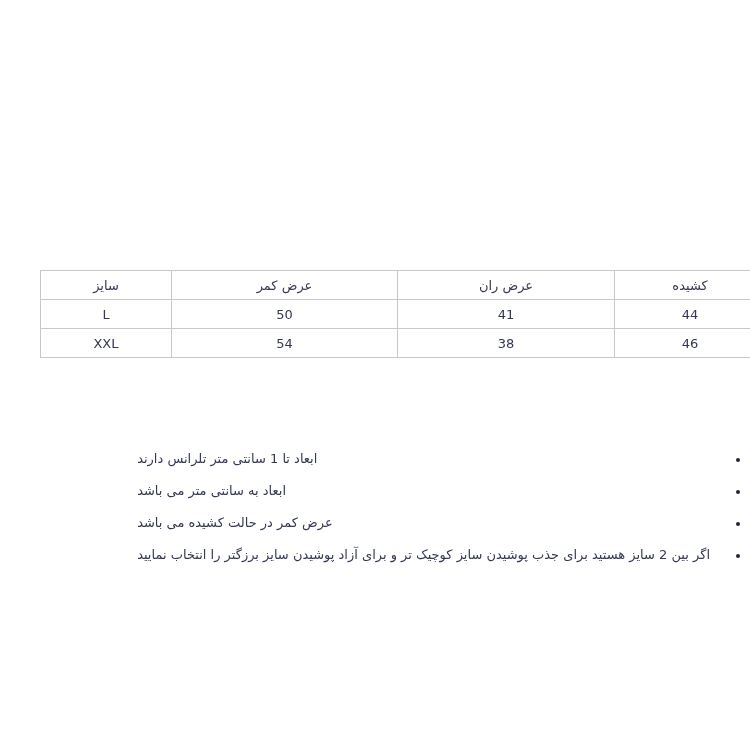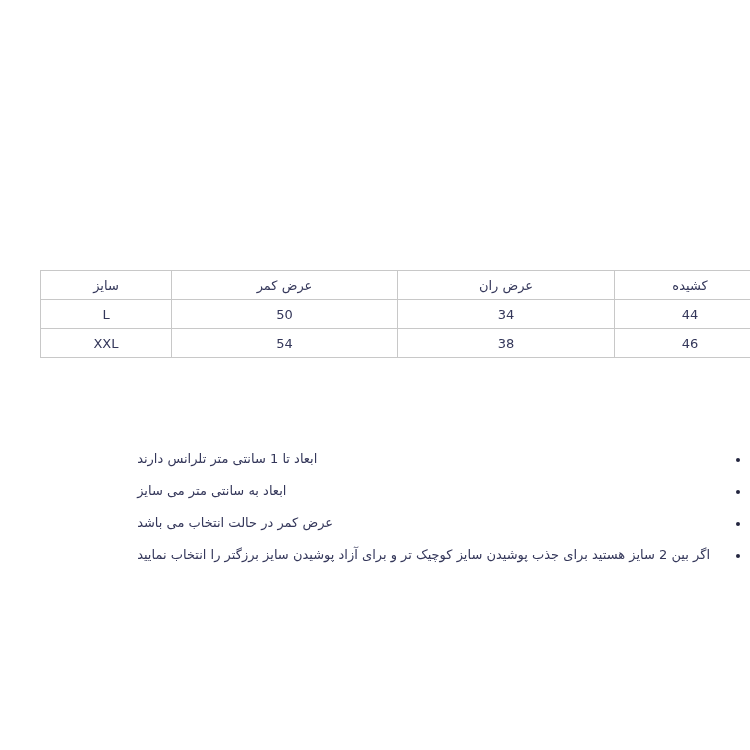--- a/index.html
+++ b/index.html
@@ -74,32 +74,32 @@
         <th>سایز</th>
         <th>عرض کمر</th>
         <th>عرض ران</th>
         <th>کشیده</th>
       </tr>
     </thead>
     <tbody>
       <tr>
         <td>L</td>
         <td>50</td>
-        <td>34</td>
+        <td>41</td>
         <td>44</td>
       </tr>
       <tr>
         <td>XXL</td>
         <td>54</td>
         <td>38</td>
         <td>46</td>
       </tr>
     </tbody>
   </table>
 
   <ul class="notes" dir="rtl">
     <li>ابعاد تا 1 سانتی متر تلرانس دارند</li>
-    <li>ابعاد به سانتی متر می سایز</li>
-    <li>عرض کمر در حالت انتخاب می باشد</li>
+    <li>ابعاد به سانتی متر می باشد</li>
+    <li>عرض کمر در حالت کشیده می باشد</li>
     <li>اگر بین 2 سایز هستید برای جذب پوشیدن سایز کوچیک تر و برای آزاد پوشیدن سایز برزگتر را انتخاب نمایید</li>
   </ul>
 
 </div>
 
 </body></html>

